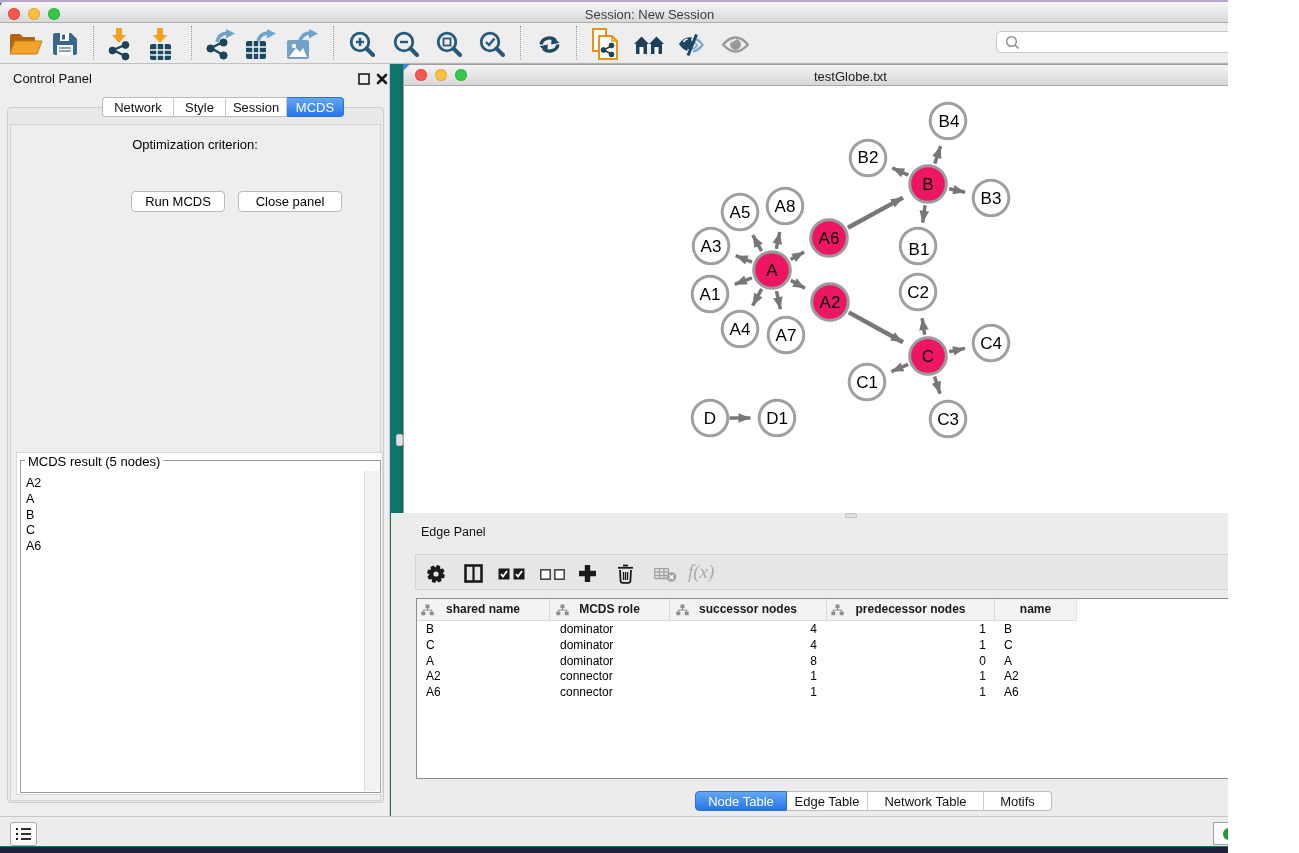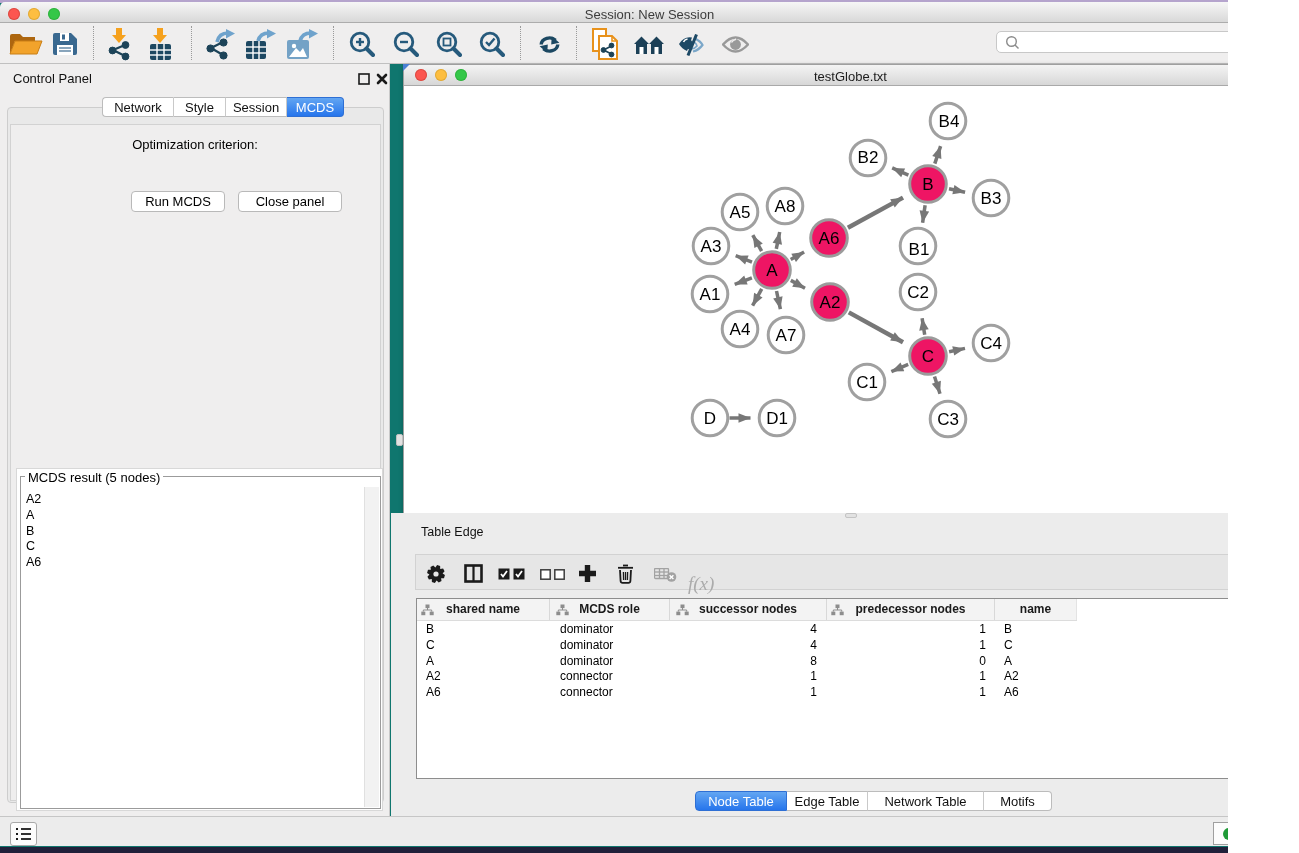--- a/index.html
+++ b/index.html
@@ -28,21 +28,21 @@
 .tabgrp .tab.first { border-left:1px solid #bcbcbc; border-radius:4px 0 0 4px; }
 .tabgrp .tab.last { border-right:1px solid #bcbcbc; border-radius:0 4px 4px 0; }
 .tabgrp .tab.sel { background:linear-gradient(#63a6f2,#2675ec); color:#fff; border-color:#2e6fd4; }
 #cp-tabs { left:78px; top:33px; }
 #opt-label { left:0; top:73px; width:390px; text-align:center; font-size:13px; color:#000; }
 #dropdown { left:43px; top:93px; width:311px; height:22px; background:#fff; border:1px solid #b4b4b4; border-radius:4px; }
 #dropdown .txt { position:absolute; left:10px; top:3px; font-size:13.5px; color:#000; }
 #dropdown .cap { position:absolute; right:0px; top:0px; width:21px; height:20px; background:linear-gradient(#67aaf5,#1e70ec); border-radius:4px; }
 .btn { position:absolute; height:21px; background:#fff; border:1px solid #b9b9b9; border-radius:4px; font-size:13px; color:#000; text-align:center; line-height:19px;margin-left:36px; }
 
-#mcds-white { left:16px; top:388px; width:367px; height:343px; background:#fff; border:1px solid #d8d8d8;margin-top:16px; }
+#mcds-white { left:16px; top:388px; width:367px; height:343px; background:#fff; border:1px solid #d8d8d8; }
 #mcds-fs { position:absolute; left:3px; top:7px; width:361px; height:333px; border:1px solid #9b9b9b; }
 #mcds-legend { position:absolute; left:4px; top:-7px; height:16px; line-height:16px; background:#fff; font-size:13px; color:#000; padding:0 3px; z-index:2; }
 #mcds-list { position:absolute; left:1px; top:10px; right:16px; bottom:1px; background:#fff; font-size:12.5px; color:#000; }
 #mcds-list div { padding-left:4px; height:15.8px; line-height:15.8px; }
 #mcds-sb { position:absolute; right:1px; top:10px; width:15px; bottom:1px; background:#f2f2f2; border-left:1px solid #e0e0e0; }
 
 #netwin { left:403px; top:64px; width:895px; height:450px; background:#fff; border:1px solid #9f9f9f; border-radius:5px 5px 0 0; box-shadow:0 1px 4px rgba(0,0,0,0.25); }
 #nw-titlebar { position:absolute; left:0; top:0; width:100%; height:21px; background:linear-gradient(#f4f4f4,#d7d7d7); border-bottom:1px solid #a9a9a9; border-radius:5px 5px 0 0; }
 #nw-title { position:absolute; width:100%; text-align:center; top:4px; font-size:13px; color:#1c1c1c; }
 
@@ -325,21 +325,21 @@
           <text x="927" y="361">C</text>
         </g>
       </g>
     </svg>
     <svg style="position:absolute;right:2px;bottom:2px" width="13" height="13" viewBox="0 0 13 13">
         <path d="M12,1 L1,12 M12,5 L5,12 M12,9 L9,12" stroke="#a9a9a9" stroke-width="1"></path>
       </svg>
   </div>
 
   <div id="tpanel" class="abs">
-    <div id="tp-title">Table Edge</div>
+    <div id="tp-title">Edge Panel</div>
     <svg class="icon" style="left:869px;top:15px" width="11" height="11" viewBox="0 0 12 12">
         <rect x="1" y="1" width="10" height="10" fill="none" stroke="#1a1a1a" stroke-width="1.6"></rect>
       </svg>
     <svg class="icon" style="left:886px;top:15px" width="11" height="11" viewBox="0 0 12 12">
         <path d="M2,2 L10,10 M10,2 L2,10" stroke="#1a1a1a" stroke-width="2.6" stroke-linecap="round"></path>
       </svg>
     <div id="tp-toolbar">
       <svg class="icon" style="left:11px;top:10px" width="18" height="18" viewBox="0 0 18 18">
         <polygon points="15.57,8.39 17.93,10.11 17.00,13.13 14.08,13.21 14.08,13.21 14.53,16.10 11.73,17.57 9.61,15.57 9.61,15.57 7.89,17.93 4.87,17.00 4.79,14.08 4.79,14.08 1.90,14.53 0.43,11.73 2.43,9.61 2.43,9.61 0.07,7.89 1.00,4.87 3.92,4.79 3.92,4.79 3.47,1.90 6.27,0.43 8.39,2.43 8.39,2.43 10.11,0.07 13.13,1.00 13.21,3.92 13.21,3.92 16.10,3.47 17.57,6.27 15.57,8.39" fill="#1b1b1b"></polygon>
         <circle cx="9" cy="9" r="2.6" fill="#e6e6e6"></circle>
@@ -369,21 +369,21 @@
       </svg>
       <svg class="icon" style="left:238px;top:13px" width="23" height="14" viewBox="0 0 23 14">
         <rect x="0.5" y="0.5" width="14" height="10" rx="1" fill="none" stroke="#a2a2a2" stroke-width="1.3"></rect>
         <line x1="0.5" y1="4" x2="14.5" y2="4" stroke="#a2a2a2" stroke-width="1.3"></line>
         <line x1="0.5" y1="7.5" x2="14.5" y2="7.5" stroke="#a2a2a2" stroke-width="1.3"></line>
         <line x1="5.5" y1="0.5" x2="5.5" y2="10.5" stroke="#a2a2a2" stroke-width="1.3"></line>
         <line x1="10" y1="0.5" x2="10" y2="10.5" stroke="#a2a2a2" stroke-width="1.3"></line>
         <circle cx="17.5" cy="9" r="4.8" fill="#a2a2a2"></circle>
         <path d="M15.6,7.2 L19.4,10.9 M19.4,7.2 L15.6,10.9" stroke="#fff" stroke-width="1.4"></path>
       </svg>
-      <span style="position:absolute;left:272px;top:6px;font-family:'Liberation Serif',serif;font-style:italic;font-size:19px;color:#ababab;margin-top:12px;">f(x)</span>
+      <span style="position:absolute;left:272px;top:6px;font-family:'Liberation Serif',serif;font-style:italic;font-size:19px;color:#ababab;">f(x)</span>
     </div>
     <div id="tp-table">
       <div class="th" style="left:0;width:133px">shared name</div>
       <div class="th" style="left:133px;width:120px">MCDS role</div>
       <div class="th" style="left:253px;width:157px">successor nodes</div>
       <div class="th" style="left:410px;width:168px">predecessor nodes</div>
       <div class="th" style="left:578px;width:82px;border-right:1px solid #e3e3e3">name</div>
       <svg class="hic" style="left:4px" width="13" height="12" viewBox="0 0 13 12">
           <g fill="#8d8d8d">
             <rect x="4.5" y="0.5" width="4" height="3.6"></rect>

